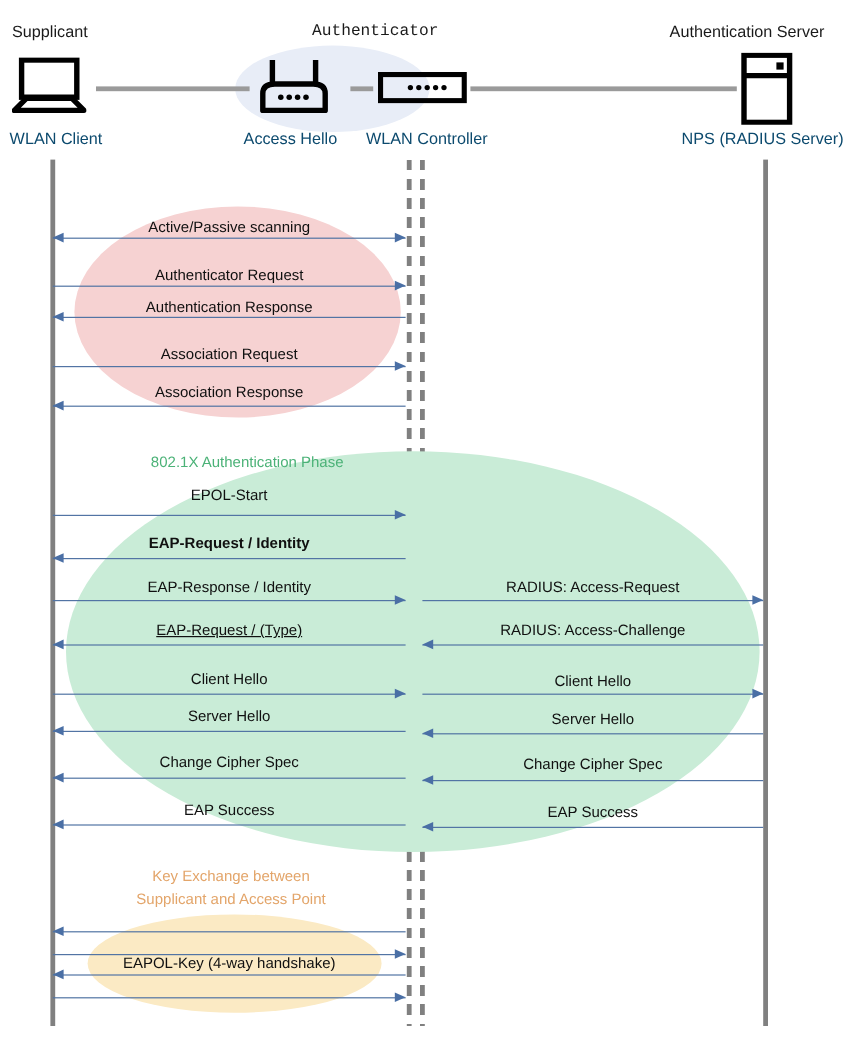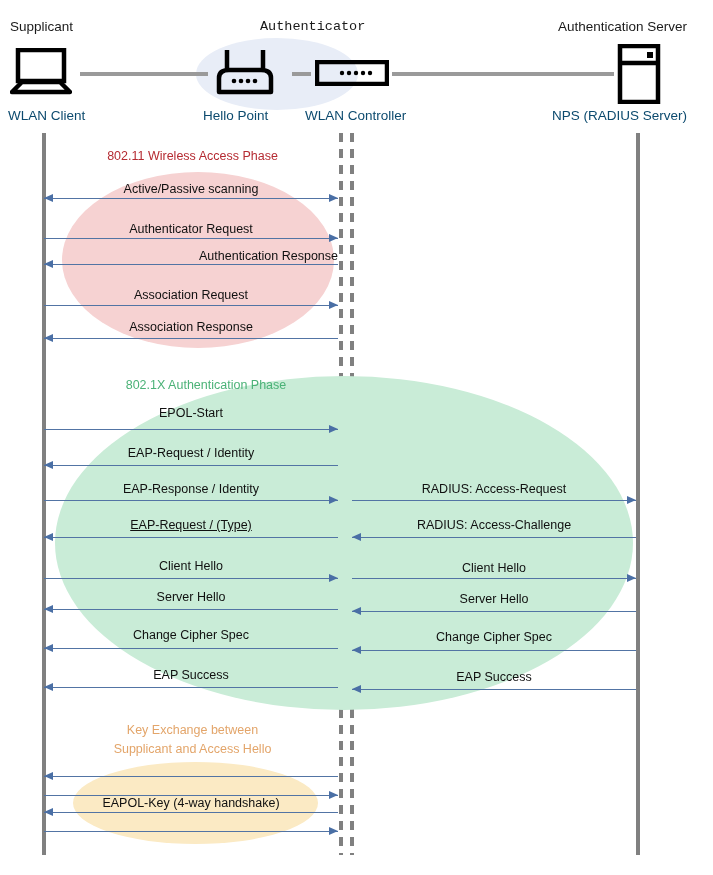--- a/index.html
+++ b/index.html
@@ -120,65 +120,64 @@
 
   <div class="icon" style="left:617px;top:44px;">
     <svg width="44" height="60" viewBox="0 0 44 60">
       <rect x="3" y="2" width="38" height="56" fill="none" stroke="#000" stroke-width="4.5"></rect>
       <line x1="3" y1="19" x2="41" y2="19" stroke="#000" stroke-width="4.5"></line>
       <rect x="30" y="8" width="6" height="6" fill="#000"></rect>
     </svg>
   </div>
 
   <div class="hdr-sub" style="left:8px;top:108px;">WLAN Client</div>
-  <div class="hdr-sub" style="left:203px;top:108px;">Hello Point</div>
+  <div class="hdr-sub" style="left:203px;top:108px;">Access Hello</div>
   <div class="hdr-sub" style="left:305px;top:108px;">WLAN Controller</div>
-  <div class="hdr-sub" style="left:552px;top:108px;">NPS (RADIUS Server)</div>
+  <div class="hdr-sub" style="left:568px;top:108px;">NPS (RADIUS Server)</div>
 
   <div class="lifeline" style="left:42px;top:133px;height:722px;"></div>
   <div class="lifeline-dashed" style="left:339px;top:133px;height:722px;"></div>
   <div class="lifeline-dashed" style="left:350px;top:133px;height:722px;"></div>
   <div class="lifeline" style="left:636px;top:133px;height:722px;"></div>
 
   <div class="blob blob-pink" style="left:62px;top:172px;width:272px;height:176px;"></div>
 
-  <div class="phase-title" style="left:85px;top:147px;width:215px;color:#b52b32;">802.11 Wireless Access Phase</div>
 
   <div class="arrow-line" style="left:44px;top:198px;width:294px;"></div>
   <div class="arrow-head left" style="left:44px;top:193.5px;"></div>
   <div class="arrow-head right" style="left:329px;top:193.5px;"></div>
   <div class="msg-label" style="left:44px;top:182px;width:294px;">Active/Passive scanning</div>
 
   <div class="arrow-line" style="left:44px;top:238px;width:294px;"></div>
   <div class="arrow-head right" style="left:329px;top:233.5px;"></div>
   <div class="msg-label" style="left:44px;top:222px;width:294px;">Authenticator Request</div>
 
   <div class="arrow-line" style="left:44px;top:264px;width:294px;"></div>
   <div class="arrow-head left" style="left:44px;top:259.5px;"></div>
-  <div class="msg-label" style="left:44px;top:249px;width:294px;text-align:right;">Authentication Response</div>
+  <div class="msg-label" style="left:44px;top:249px;width:294px;">Authentication Response</div>
 
   <div class="arrow-line" style="left:44px;top:305px;width:294px;"></div>
   <div class="arrow-head right" style="left:329px;top:300.5px;"></div>
   <div class="msg-label" style="left:44px;top:288px;width:294px;">Association Request</div>
 
   <div class="arrow-line" style="left:44px;top:338px;width:294px;"></div>
   <div class="arrow-head left" style="left:44px;top:333.5px;"></div>
   <div class="msg-label" style="left:44px;top:320px;width:294px;">Association Response</div>
 
   <div class="blob blob-green" style="left:55px;top:376px;width:578px;height:334px;"></div>
 
   <div class="phase-title" style="left:100px;top:376px;width:212px;color:#4bb277;">802.1X Authentication Phase</div>
 
   <div class="arrow-line" style="left:44px;top:429px;width:294px;"></div>
   <div class="arrow-head right" style="left:329px;top:424.5px;"></div>
   <div class="msg-label" style="left:44px;top:406px;width:294px;">EPOL-Start</div>
 
   <div class="arrow-line" style="left:44px;top:465px;width:294px;"></div>
   <div class="arrow-head left" style="left:44px;top:460.5px;"></div>
-  <div class="msg-label" style="left:44px;top:446px;width:294px;">EAP-Request / Identity</div>
+  <div class="msg-label" style="left:44px;top:446px;width:294px;font-weight:bold;">EAP-Request / Identity</div>
 
   <div class="arrow-line" style="left:44px;top:500px;width:294px;"></div>
   <div class="arrow-head right" style="left:329px;top:495.5px;"></div>
   <div class="msg-label" style="left:44px;top:482px;width:294px;">EAP-Response / Identity</div>
 
   <div class="arrow-line" style="left:352px;top:500px;width:284px;"></div>
   <div class="arrow-head right" style="left:627px;top:495.5px;"></div>
   <div class="msg-label" style="left:352px;top:482px;width:284px;">RADIUS: Access-Request</div>
 
   <div class="arrow-line" style="left:44px;top:537px;width:294px;"></div>
@@ -217,21 +216,21 @@
   <div class="arrow-head left" style="left:44px;top:682.5px;"></div>
   <div class="msg-label" style="left:44px;top:668px;width:294px;">EAP Success</div>
 
   <div class="arrow-line" style="left:352px;top:689px;width:284px;"></div>
   <div class="arrow-head left" style="left:352px;top:684.5px;"></div>
   <div class="msg-label" style="left:352px;top:670px;width:284px;">EAP Success</div>
 
   <div class="blob blob-amber" style="left:73px;top:762px;width:245px;height:82px;"></div>
 
   <div class="phase-title" style="left:85px;top:721px;width:215px;color:#e3a56a;">Key Exchange between</div>
-  <div class="phase-title" style="left:85px;top:740px;width:215px;color:#e3a56a;">Supplicant and Access Hello</div>
+  <div class="phase-title" style="left:85px;top:740px;width:215px;color:#e3a56a;">Supplicant and Access Point</div>
 
   <div class="arrow-line" style="left:44px;top:776px;width:294px;"></div>
   <div class="arrow-head left" style="left:44px;top:771.5px;"></div>
 
   <div class="arrow-line" style="left:44px;top:795px;width:294px;"></div>
   <div class="arrow-head right" style="left:329px;top:790.5px;"></div>
 
   <div class="arrow-line" style="left:44px;top:812px;width:294px;"></div>
   <div class="arrow-head left" style="left:44px;top:807.5px;"></div>
   <div class="msg-label" style="left:44px;top:796px;width:294px;">EAPOL-Key (4-way handshake)</div>

